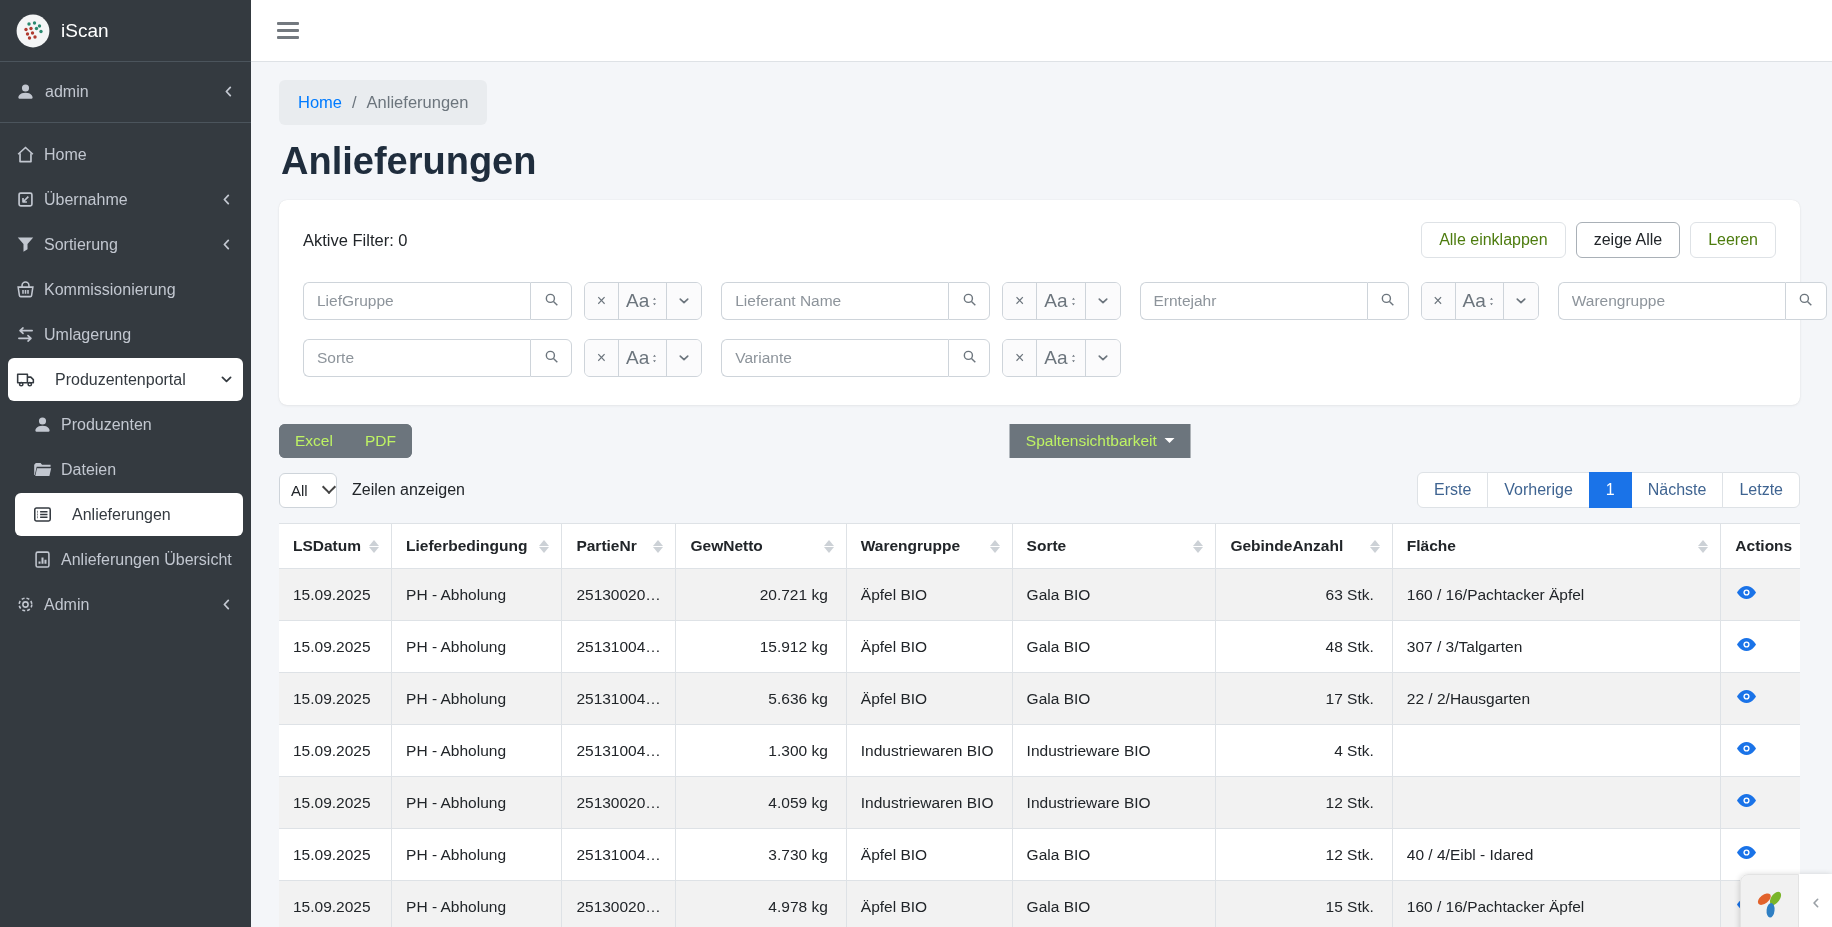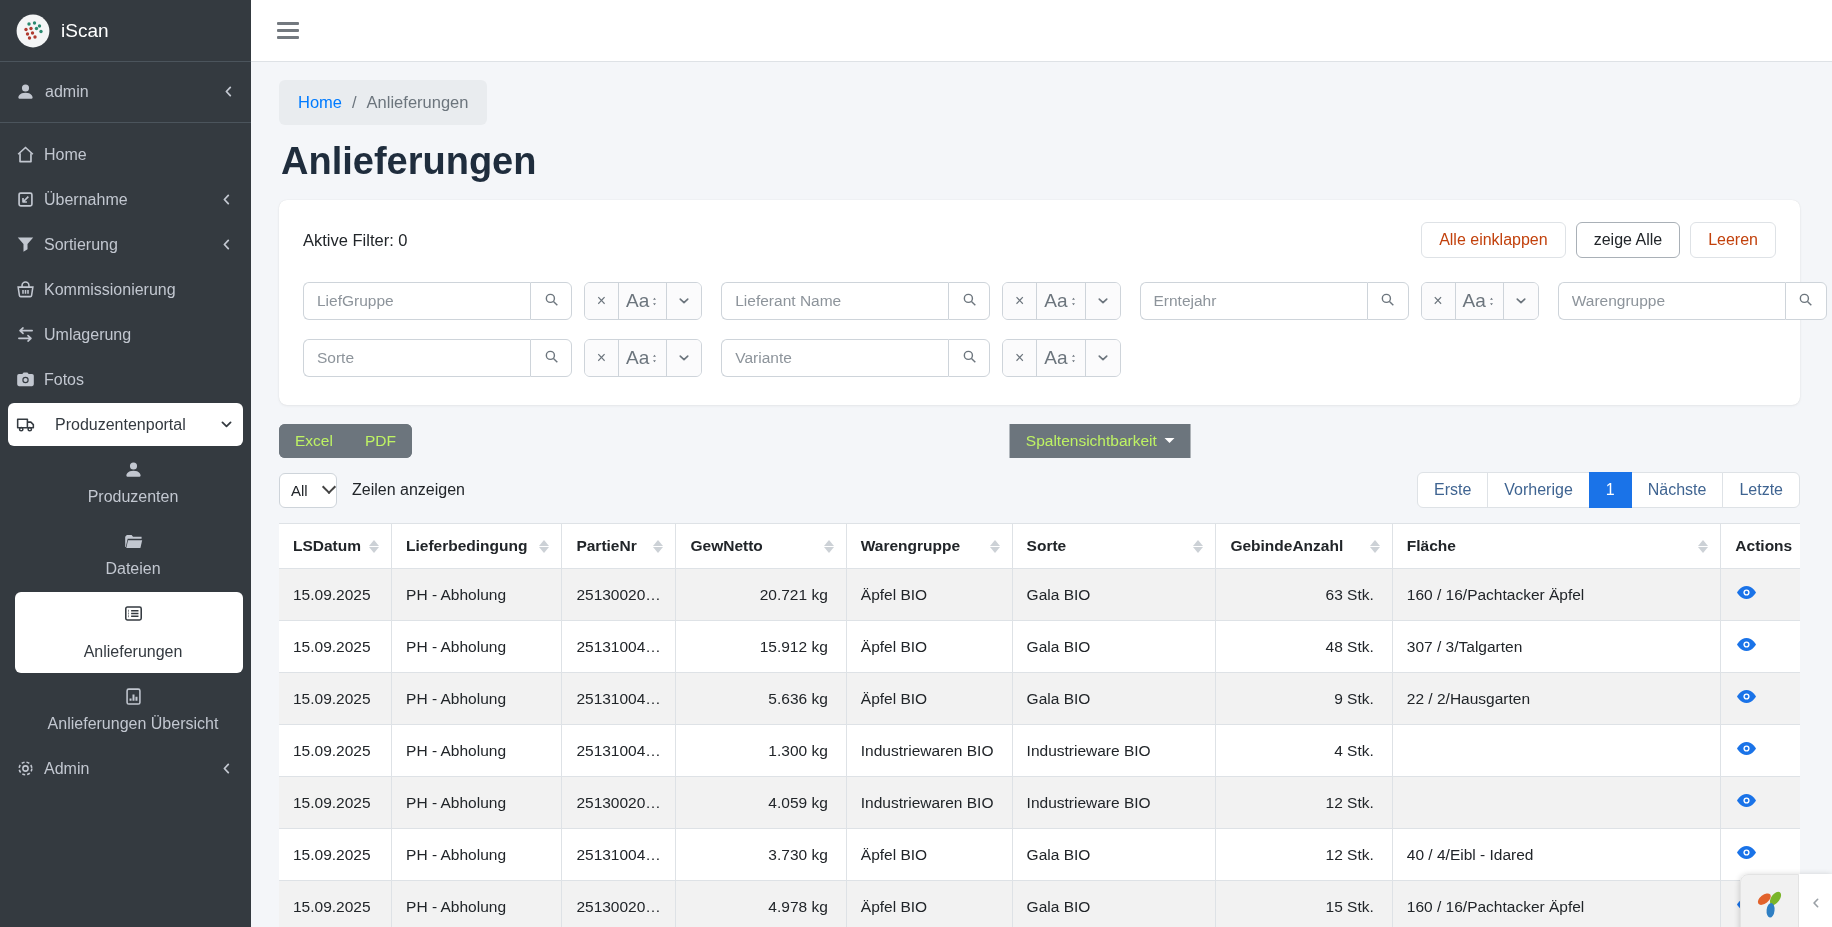--- a/index.html
+++ b/index.html
@@ -26,21 +26,21 @@
     padding: 20px 16px 21px 16px; border-bottom: 1px solid #4b545c;
     font-size: 16px;
   }
   .user-panel .nav-chevron { margin-left: auto; }
   .sidebar-nav { padding: 10px 8px; }
   .nav-item {
     display: flex; align-items: center; gap: 9px;
     padding: 12px 10px 12px 8px; margin-bottom: 2px;
     border-radius: 6px; cursor: pointer; font-size: 16px; color: #c2c7d0;
   }
-  .nav-item.sub { margin-left: 7px; padding-left: 18px; flex-direction: column; }
+  .nav-item.sub { margin-left: 7px; padding-left: 18px; }
   .nav-item.active { background: #ffffff; color: #343a40; gap: 20px; }
   .nav-icon { width: 19px; height: 19px; flex: 0 0 19px; display: inline-flex; }
   .nav-icon svg { width: 19px; height: 19px; }
   .nav-chevron { margin-left: auto; width: 13px; height: 13px; display: inline-flex; }
   .nav-chevron svg { width: 13px; height: 13px; }
   
   .main { margin-left: 251px; height: 927px; display: flex; flex-direction: column; }
   .navbar {
     height: 62px; background: #fff; border-bottom: 1px solid #dee2e6;
     display: flex; align-items: center; padding: 0 26px; flex: 0 0 62px;
@@ -61,21 +61,21 @@
   .card {
     background: #fff; border-radius: 8px;
     box-shadow: 0 0 1px rgba(0,0,0,.12), 0 1px 3px rgba(0,0,0,.06);
     padding: 22px 24px 28px; margin-bottom: 18px;
   }
   .card-head { display: flex; align-items: center; margin-bottom: 24px; }
   .active-filter-label { font-size: 16.5px; }
   .card-head-buttons { margin-left: auto; display: flex; gap: 10px; }
   .btn-outline {
     background: #fff; border: 1px solid #dee2e6; border-radius: 6px;
-    padding: 8px 17px; font-size: 16px; color: #c2410c; cursor: pointer;
+    padding: 8px 17px; font-size: 16px; color: #4d7c0f; cursor: pointer;
     font-family: inherit;
   }
   .btn-outline.emph { color: #212529; border-color: #a9b0b7; }
   .filter-grid {
     display: grid; grid-template-columns: 1fr 1fr 1fr 1fr;
     column-gap: 30px; row-gap: 23px; gap: 19px;
   }
   .filter-group { display: flex; gap: 12px; }
   .input-group { flex: 1; display: flex; height: 38px; }
   .input-group input {
@@ -281,30 +281,20 @@
         <span class="nav-label">Kommissionierung</span>
       </div>
       <div class="nav-item">
         <span class="nav-icon">
           <svg viewBox="0 0 16 16" fill="none" stroke="currentColor" stroke-width="1.4" stroke-linecap="round" stroke-linejoin="round">
             <path d="M13.6 4.8H3.6M5.9 2.5 3.4 4.8l2.5 2.3"></path>
             <path d="M2.4 11.2h10M10.1 8.9l2.5 2.3-2.5 2.3"></path>
           </svg>
         </span>
         <span class="nav-label">Umlagerung</span>
-      </div>
-      <div class="nav-item">
-        <span class="nav-icon">
-          <svg viewBox="0 0 16 16" fill="currentColor">
-            <path d="M5.3 3.4 6.4 2h3.2l1.1 1.4h2.8A1.5 1.5 0 0 1 15 4.9v7.2a1.5 1.5 0 0 1-1.5 1.5h-11A1.5 1.5 0 0 1 1 12.1V4.9a1.5 1.5 0 0 1 1.5-1.5h2.8z"></path>
-            <circle cx="8" cy="8.4" r="2.7" fill="#343a40"></circle>
-            <circle cx="8" cy="8.4" r="1.7"></circle>
-          </svg>
-        </span>
-        <span class="nav-label">Fotos</span>
       </div>
       <div class="nav-item active">
         <span class="nav-icon">
           <svg viewBox="0 0 16 16" fill="none" stroke="currentColor" stroke-width="1.3" stroke-linejoin="round">
             <path d="M1.4 3.6h8.2v7.2H1.4z"></path>
             <path d="M9.6 6h2.9l2.1 2.1v2.7H9.6"></path>
             <circle cx="4.4" cy="11.9" r="1.4"></circle>
             <circle cx="11.6" cy="11.9" r="1.4"></circle>
           </svg>
         </span>
@@ -705,21 +695,21 @@
                   </svg></span>
               </button></td>
           </tr>
           <tr>
             <td>15.09.2025</td>
             <td>PH - Abholung</td>
             <td>2513100484</td>
             <td class="num">5.636 kg</td>
             <td>Äpfel BIO</td>
             <td>Gala BIO</td>
-            <td class="num">9 Stk.</td>
+            <td class="num">17 Stk.</td>
             <td>22 / 2/Hausgarten</td>
             <td><button class="eye-btn">
                 <span><svg viewBox="0 0 16 16" fill="currentColor">
                     <path d="M16 8s-3-5.5-8-5.5S0 8 0 8s3 5.5 8 5.5S16 8 16 8z"></path>
                     <circle cx="8" cy="8" r="2.6" fill="#fff"></circle>
                     <circle cx="8" cy="8" r="1.4"></circle>
                   </svg></span>
               </button></td>
           </tr>
           <tr>

